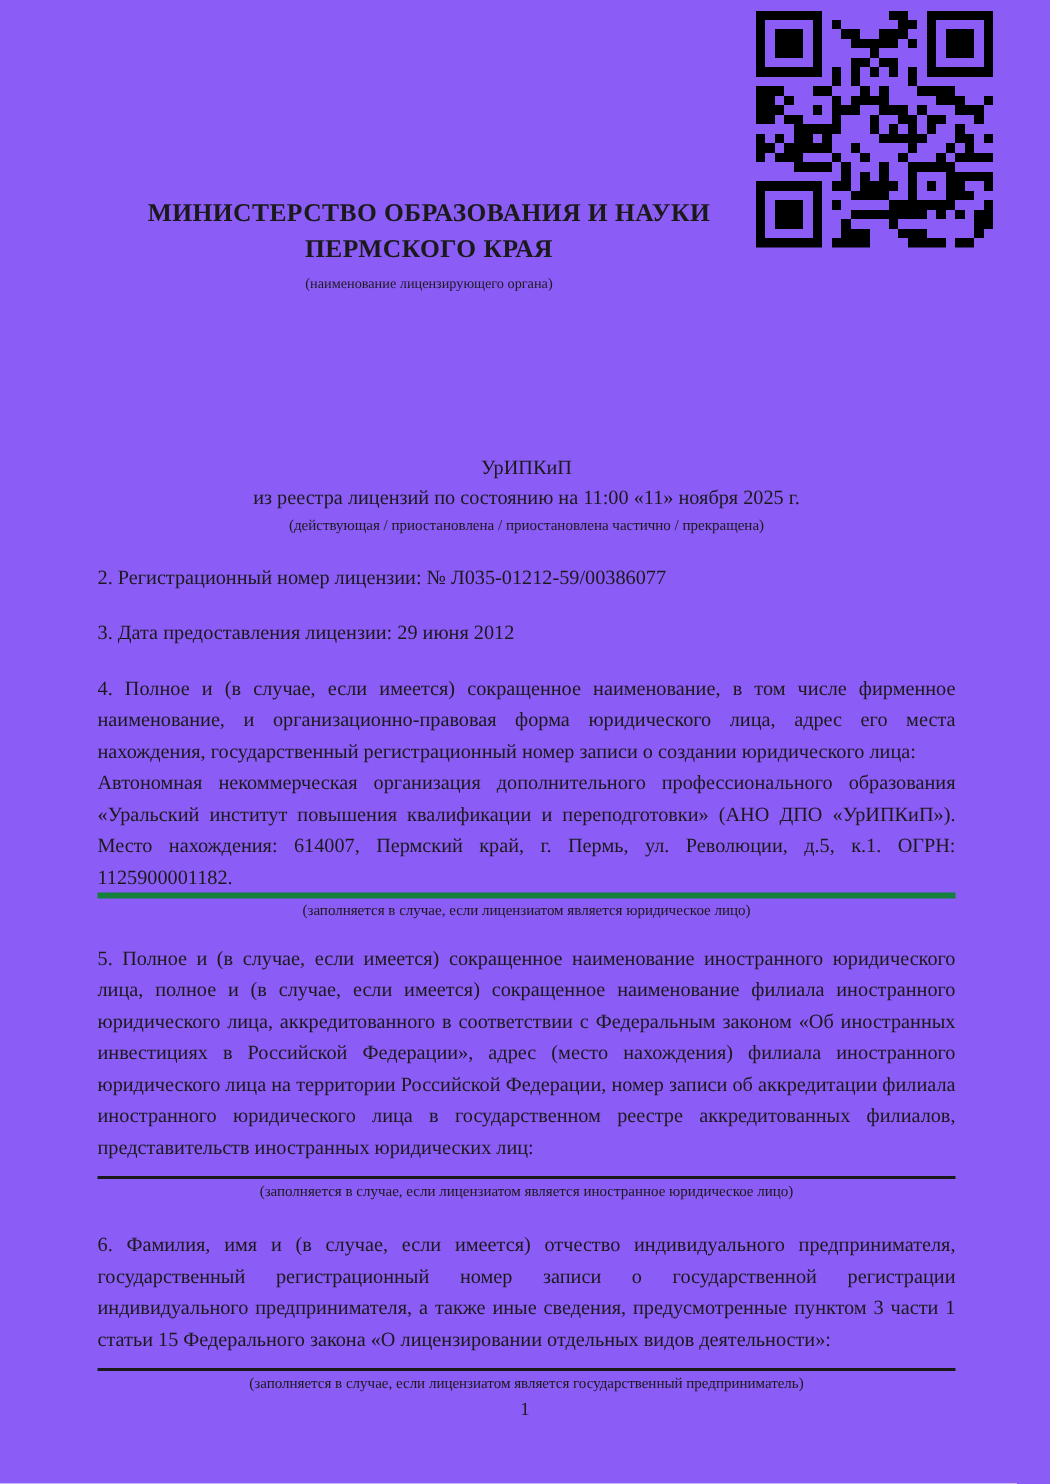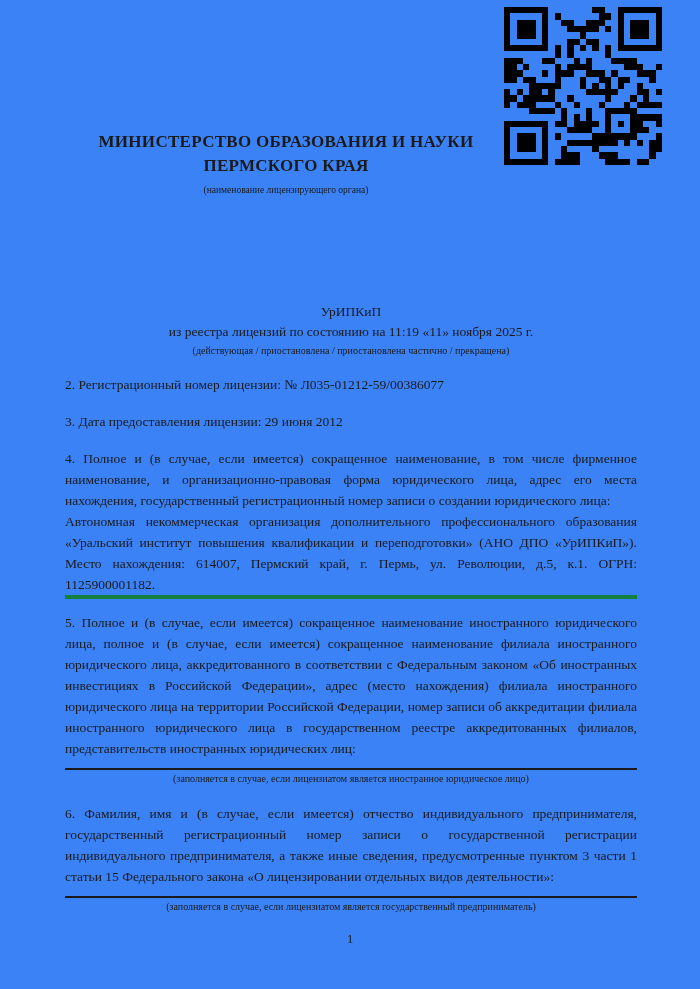--- a/index.html
+++ b/index.html
@@ -2,21 +2,21 @@
 <html><head>
 <meta charset="utf-8">
 <style>
   * { margin: 0; padding: 0; box-sizing: border-box; }
   html, body { background: #ffffff; }
   .page {
     position: relative;
     width: 700px;
     height: 989px;
     margin: 0 auto;
-    background: #3b82f6;
+    background: #8b5cf6;
     color: #1a1a1a;
     font-family: "Liberation Serif", serif;
     padding: 0 63px 0 65px;
     overflow: hidden;
   }
   .header { position: relative; height: 250px; }
   .ministry-block {
     position: absolute;
     left: 0; top: 130px;
     width: 442px;
@@ -391,32 +391,33 @@
           <rect x="18" y="24" width="1" height="1"></rect>
           <rect x="19" y="24" width="1" height="1"></rect>
           <rect x="21" y="24" width="1" height="1"></rect>
           <rect x="22" y="24" width="1" height="1"></rect>
         </svg>
     </div>
   </div>
 
   <div class="doc-title">
     <div>УрИПКиП</div>
-    <div>из реестра лицензий по состоянию на 11:19 «11» ноября 2025 г.</div>
+    <div>из реестра лицензий по состоянию на 11:00 «11» ноября 2025 г.</div>
   </div>
 
   <div class="caption">(действующая / приостановлена / приостановлена частично / прекращена)</div>
 
   <div class="line mt-item">2. Регистрационный номер лицензии: № Л035-01212-59/00386077</div>
 
   <div class="line mt-item">3. Дата предоставления лицензии: 29 июня 2012</div>
 
   <div class="item4">
     <div class="para">4. Полное и (в случае, если имеется) сокращенное наименование, в том числе фирменное наименование, и организационно-правовая форма юридического лица, адрес его места нахождения, государственный регистрационный номер записи о создании юридического лица:</div>
     <div class="para filled-value">Автономная некоммерческая организация дополнительного профессионального образования «Уральский институт повышения квалификации и переподготовки» (АНО ДПО «УрИПКиП»). Место нахождения: 614007, Пермский край, г. Пермь, ул. Революции, д.5, к.1. ОГРН: 1125900001182.</div>
+    <div class="caption">(заполняется в случае, если лицензиатом является юридическое лицо)</div>
   </div>
 
   <div class="item5">
     <div class="para">5. Полное и (в случае, если имеется) сокращенное наименование иностранного юридического лица, полное и (в случае, если имеется) сокращенное наименование филиала иностранного юридического лица, аккредитованного в соответствии с Федеральным законом «Об иностранных инвестициях в Российской Федерации», адрес (место нахождения) филиала иностранного юридического лица на территории Российской Федерации, номер записи об аккредитации филиала иностранного юридического лица в государственном реестре аккредитованных филиалов, представительств иностранных юридических лиц:</div>
     <div class="blank-field"></div>
     <div class="caption">(заполняется в случае, если лицензиатом является иностранное юридическое лицо)</div>
   </div>
 
   <div class="item6">
     <div class="para">6. Фамилия, имя и (в случае, если имеется) отчество индивидуального предпринимателя, государственный регистрационный номер записи о государственной регистрации индивидуального предпринимателя, а также иные сведения, предусмотренные пунктом 3 части 1 статьи 15 Федерального закона «О лицензировании отдельных видов деятельности»:</div>

